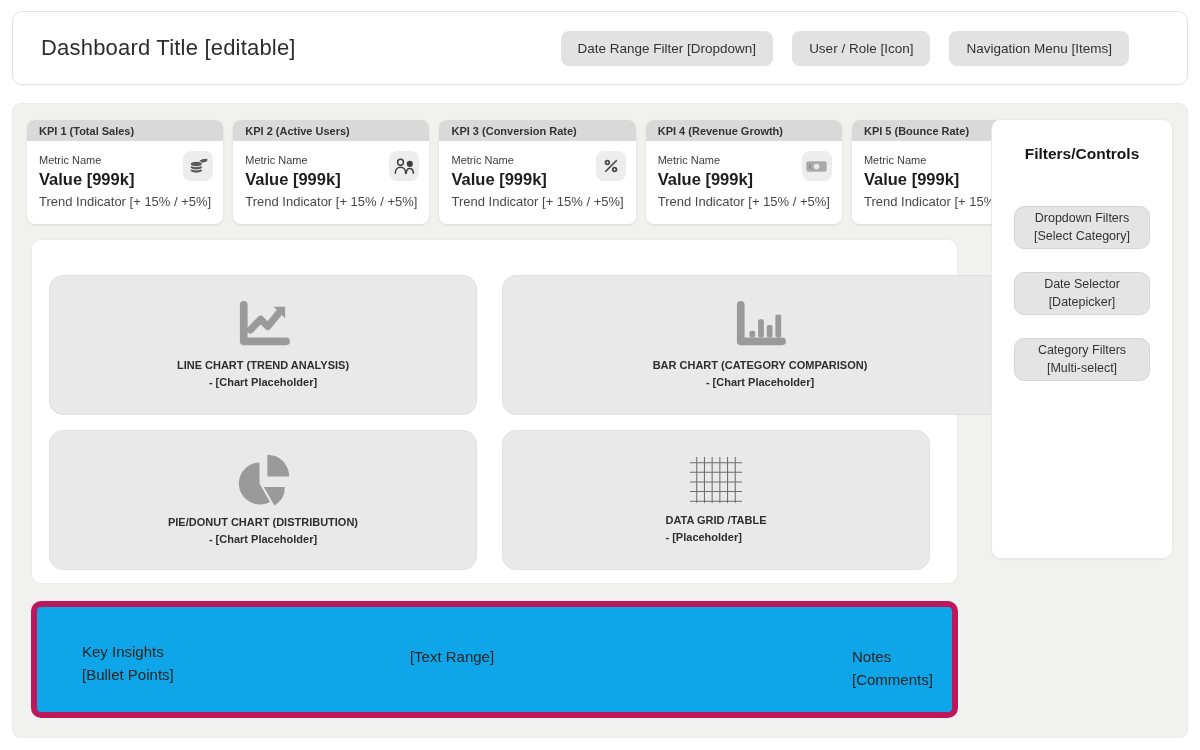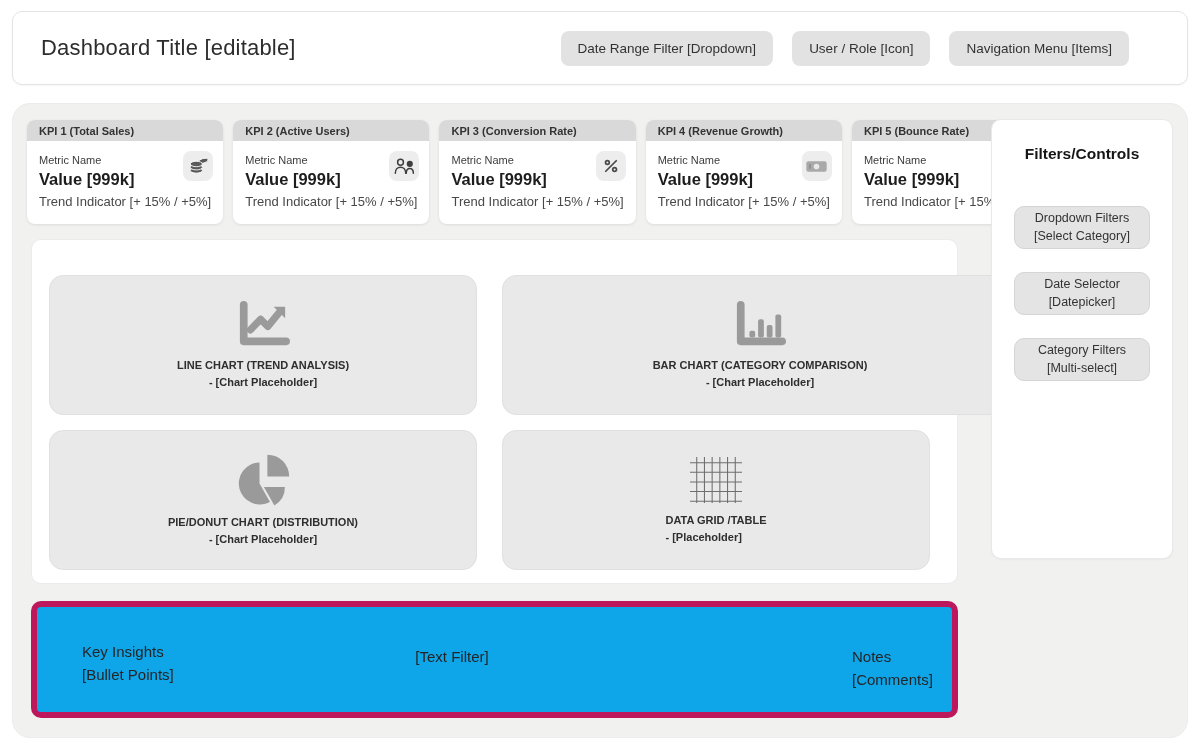--- a/index.html
+++ b/index.html
@@ -10,21 +10,21 @@
   .header-card { position:absolute; left:12px; top:11px; width:1176px; height:74px;
     background:#fff; border:1px solid #e4e4e4; border-radius:10px;
     display:flex; align-items:center; box-shadow:0 1px 2px rgba(0,0,0,.04); }
   .dash-title { margin-left:28px; font-size:22px; color:#2d2d2d; letter-spacing:.2px; }
   .header-actions { margin-left:auto; margin-right:58px; display:flex; gap:19px; }
   .pill-btn { background:#e2e2e2; border:none; border-radius:8px; padding:0 17px; height:35px;
     font-size:13.5px; color:#333; font-family:inherit; display:flex; align-items:center; cursor:pointer; }
 
   
   .main-container { position:absolute; left:12px; top:103px; width:1176px; height:635px;
-    background:#f1f1f0; border:1px solid #ececec; border-radius:18px; }
+    background:#f1f1f0; border:1px solid #ececec; border-radius:8px; }
 
   
   .kpi-row { position:absolute; left:14px; top:16px; width:940px; display:flex; gap:10px; }
   .kpi-card { flex:1; background:#fff; border-radius:8px; box-shadow:0 1px 3px rgba(0,0,0,.09); }
   .kpi-header { background:#d9d9d9; border-radius:8px 8px 0 0; padding:5px 12px 4px;
     font-size:11px; font-weight:bold; color:#333; }
   .kpi-body { position:relative; padding:13px 12px 15px; }
   .kpi-metric { font-size:11px; color:#3c3c3c; margin-bottom:4px; }
   .kpi-value { font-size:16.5px; font-weight:bold; color:#1d1d1d; margin-bottom:5px; }
   .kpi-trend { font-size:13px; color:#484848; white-space:nowrap; }
@@ -247,21 +247,21 @@
       <span>[Multi-select]</span>
     </button>
   </div>
 
   <div class="notes-panel">
     <div class="note-block nb-insights">
       <div>Key Insights</div>
       <div>[Bullet Points]</div>
     </div>
     <div class="note-block nb-observations">
-      <div>[Text Filter]</div>
+      <div>[Text Range]</div>
     </div>
     <div class="note-block nb-notes">
       <div>Notes</div>
       <div>[Comments]</div>
     </div>
   </div>
 
 </div>
 
 </body></html>

